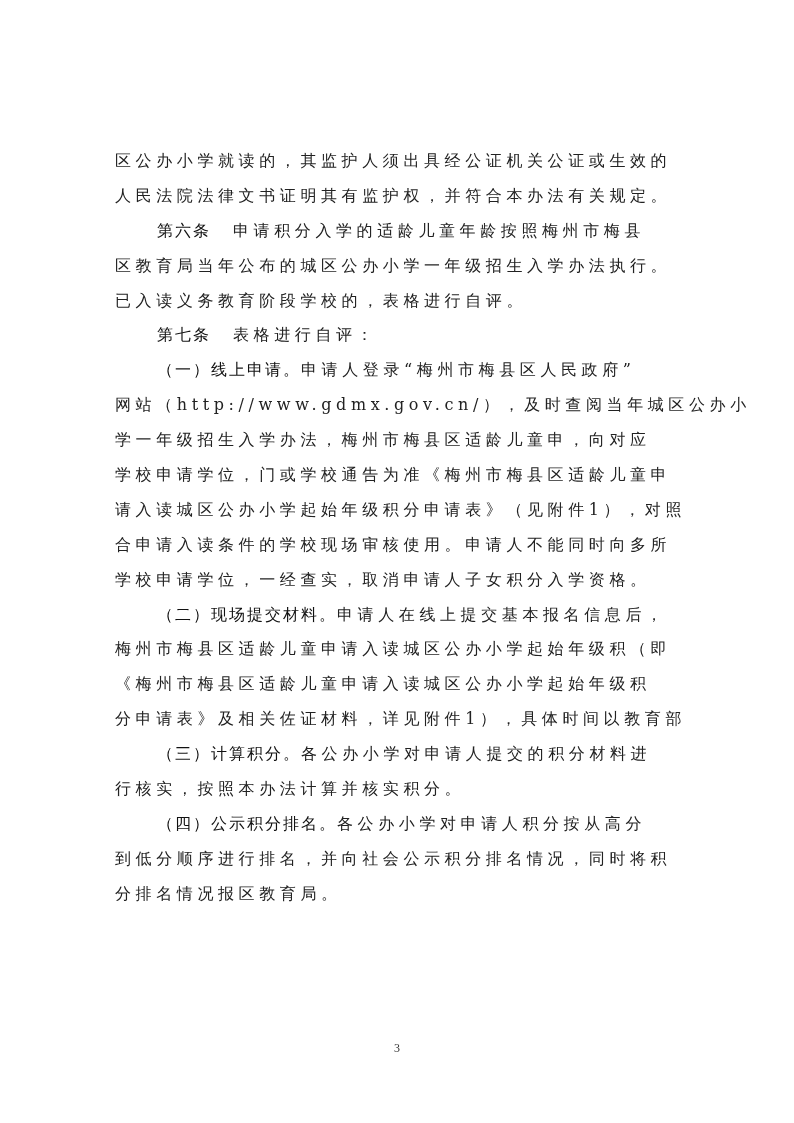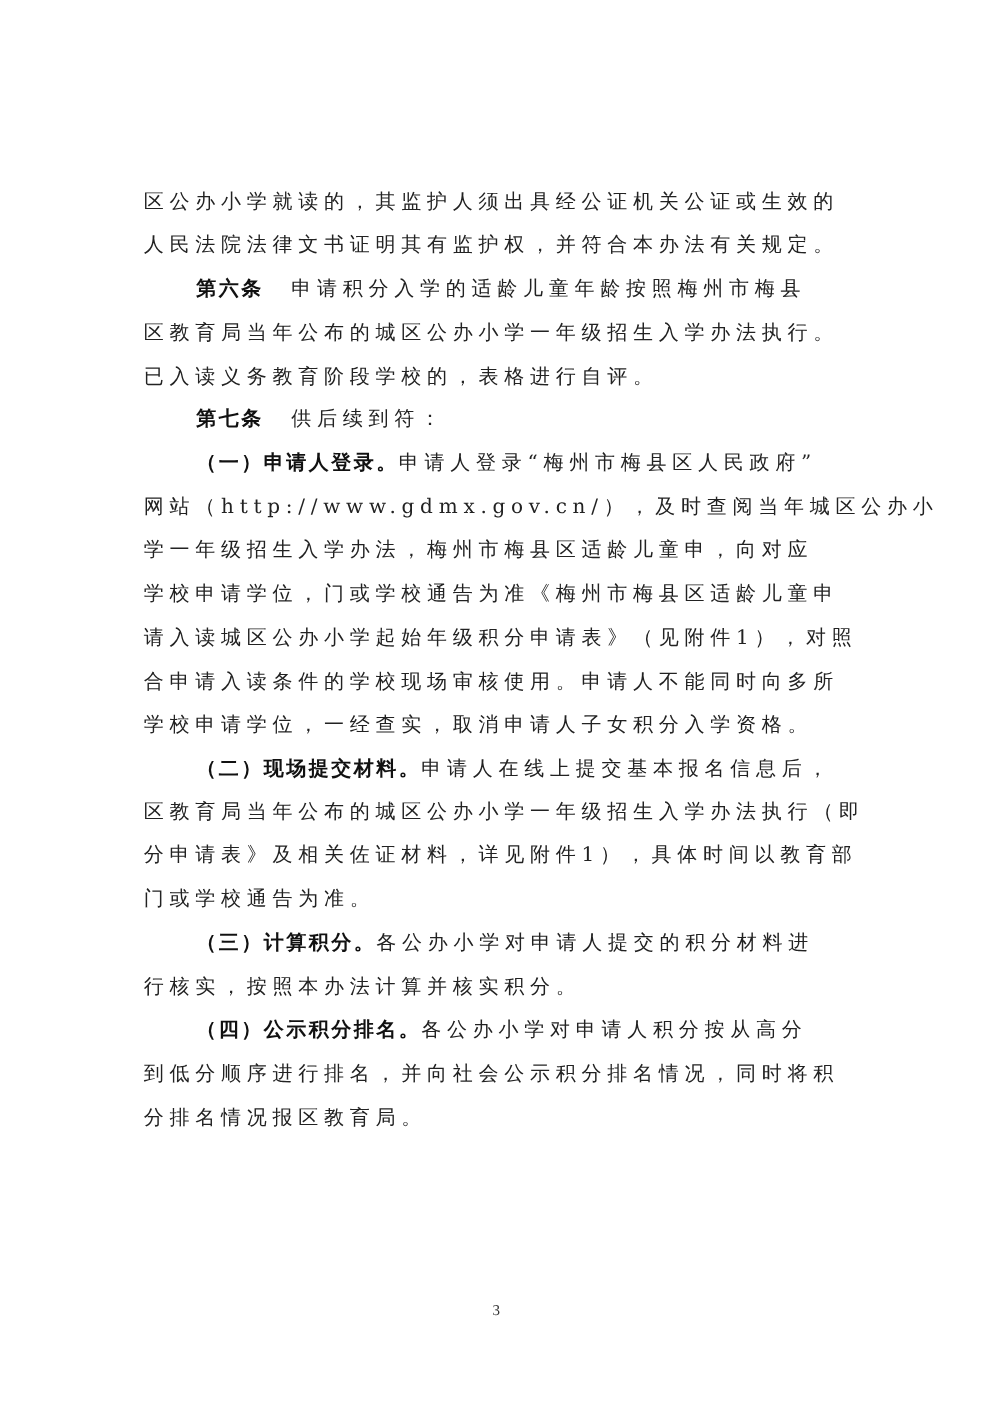--- a/index.html
+++ b/index.html
@@ -34,21 +34,21 @@
       line-height: 34.9px;
       font-size: 16px;
       white-space: nowrap;
       letter-spacing: 4.6px;
       color: #222;
     }
     .line.indent {
       padding-left: 42px;
     }
     .bold {
-      font-weight: bold;
+      font-weight: normal;
       font-family: "DejaVu Sans", "Liberation Sans", sans-serif;
       color: #111;
       letter-spacing: 2px;
     }
     .gap {
       display: inline-block;
       width: 22px;
     }
     .page-number {
       position: absolute;
@@ -67,34 +67,34 @@
 <div class="page">
   <div class="content">
 
     <div class="line"><span>区公办小学就读的，其监护人须出具经公证机关公证或生效的</span></div>
     <div class="line"><span>人民法院法律文书证明其有监护权，并符合本办法有关规定。</span></div>
 
     <div class="line indent"><span class="bold">第六条</span><span class="gap"></span><span>申请积分入学的适龄儿童年龄按照梅州市梅县</span></div>
     <div class="line"><span>区教育局当年公布的城区公办小学一年级招生入学办法执行。</span></div>
     <div class="line"><span>已入读义务教育阶段学校的，表格进行自评。</span></div>
 
-    <div class="line indent"><span class="bold">第七条</span><span class="gap"></span><span>供后续到符：</span></div>
+    <div class="line indent"><span class="bold">第七条</span><span class="gap"></span><span>表格进行自评：</span></div>
 
-    <div class="line indent"><span class="bold">（一）申请人登录。</span><span>申请人登录“梅州市梅县区人民政府”</span></div>
+    <div class="line indent"><span class="bold">（一）线上申请。</span><span>申请人登录“梅州市梅县区人民政府”</span></div>
     <div class="line"><span>网站（http://www.gdmx.gov.cn/），及时查阅当年城区公办小</span></div>
     <div class="line"><span>学一年级招生入学办法，梅州市梅县区适龄儿童申，向对应</span></div>
     <div class="line"><span>学校申请学位，门或学校通告为准《梅州市梅县区适龄儿童申</span></div>
     <div class="line"><span>请入读城区公办小学起始年级积分申请表》（见附件1），对照</span></div>
     <div class="line"><span>合申请入读条件的学校现场审核使用。申请人不能同时向多所</span></div>
     <div class="line"><span>学校申请学位，一经查实，取消申请人子女积分入学资格。</span></div>
 
     <div class="line indent"><span class="bold">（二）现场提交材料。</span><span>申请人在线上提交基本报名信息后，</span></div>
-    <div class="line"><span>区教育局当年公布的城区公办小学一年级招生入学办法执行（即</span></div>
+    <div class="line"><span>梅州市梅县区适龄儿童申请入读城区公办小学起始年级积（即</span></div>
+    <div class="line"><span>《梅州市梅县区适龄儿童申请入读城区公办小学起始年级积</span></div>
     <div class="line"><span>分申请表》及相关佐证材料，详见附件1），具体时间以教育部</span></div>
-    <div class="line"><span>门或学校通告为准。</span></div>
 
     <div class="line indent"><span class="bold">（三）计算积分。</span><span>各公办小学对申请人提交的积分材料进</span></div>
     <div class="line"><span>行核实，按照本办法计算并核实积分。</span></div>
 
     <div class="line indent"><span class="bold">（四）公示积分排名。</span><span>各公办小学对申请人积分按从高分</span></div>
     <div class="line"><span>到低分顺序进行排名，并向社会公示积分排名情况，同时将积</span></div>
     <div class="line"><span>分排名情况报区教育局。</span></div>
 
 
   </div>

